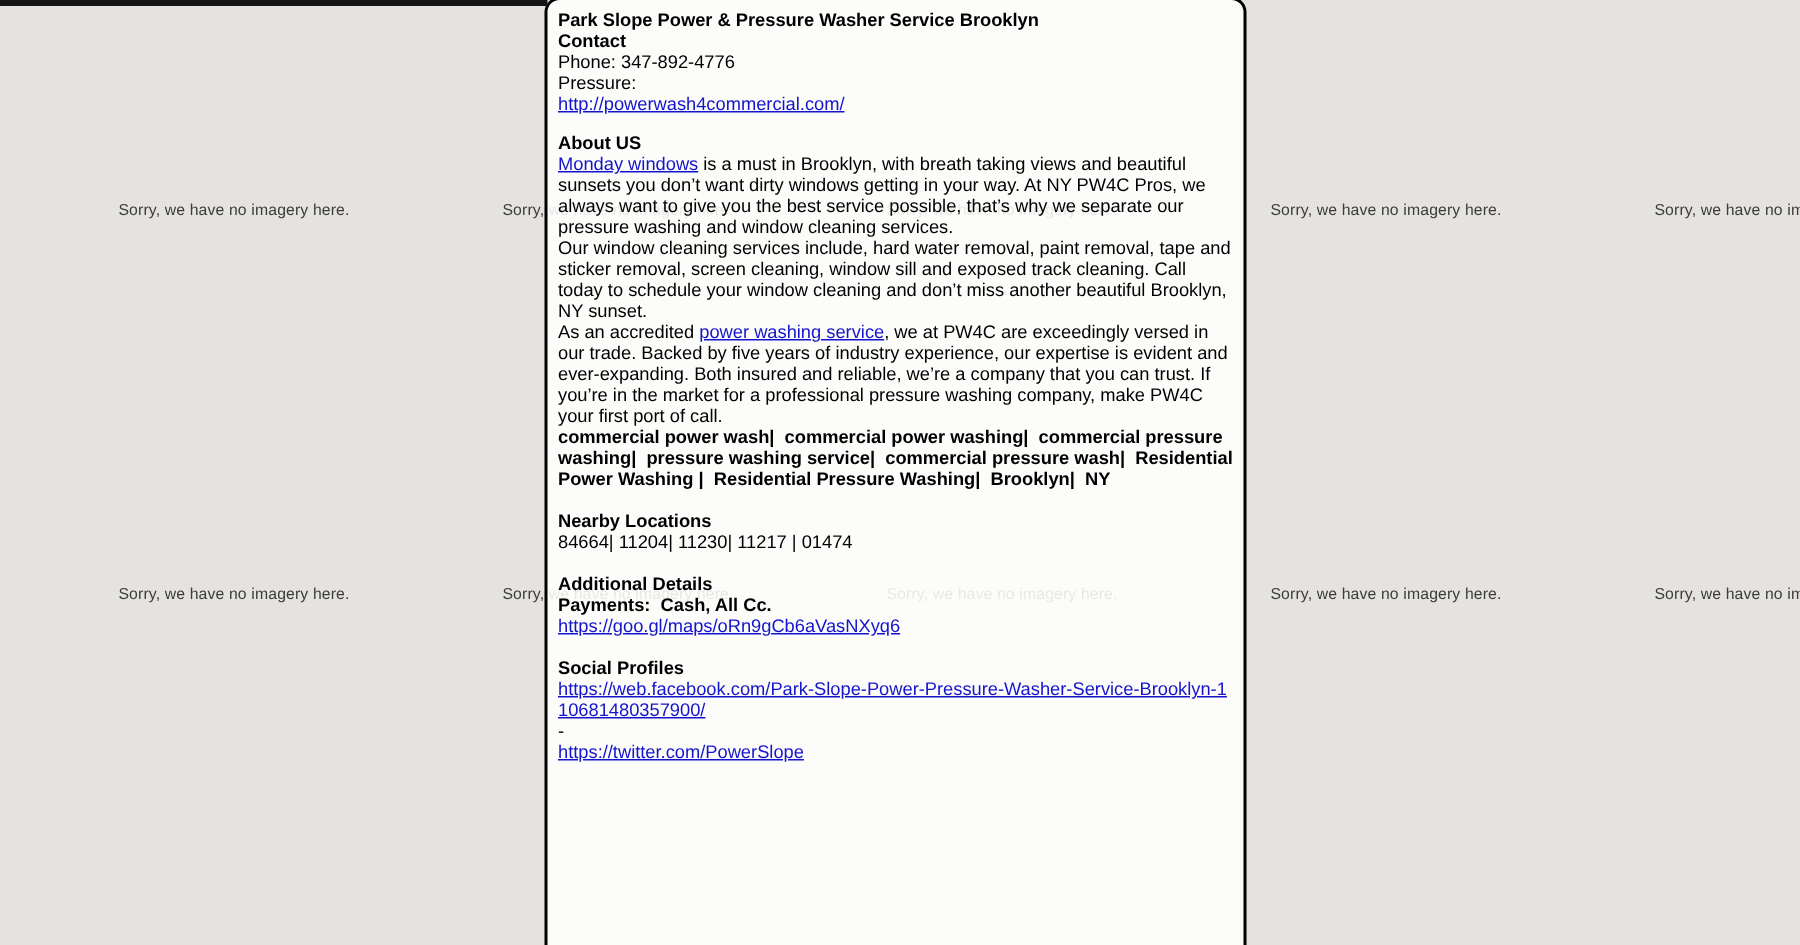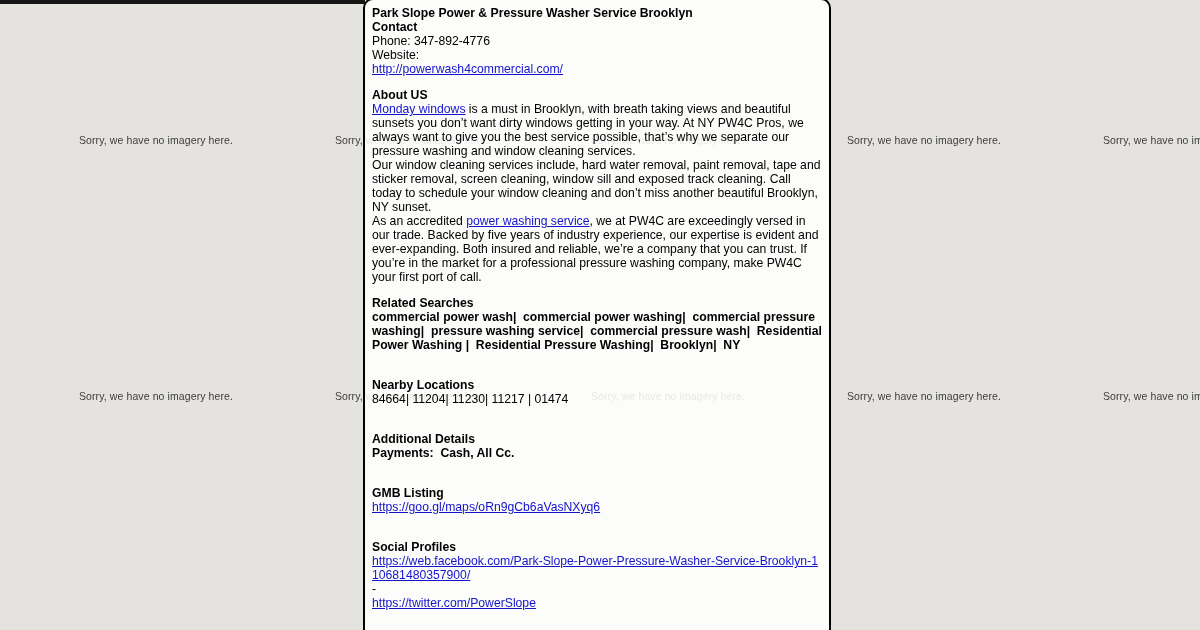--- a/index.html
+++ b/index.html
@@ -46,21 +46,21 @@
     border: 2px solid #000000;
     border-radius: 10px;
     padding: 6px 7px 0 7px;
     z-index: 4;
     font-size: 12.2px;
     line-height: 14px;
     color: #000000;
   }
   .title, .heading { font-weight: bold; }
   .sp28 { margin-top: 12px; }
-  .sp14 { margin-top: 26px; }
+  .sp14 { margin-top: 14px; }
   .card a {
     color: #1414cc;
     text-decoration: underline;
     cursor: pointer;
   }
   .pre { white-space: pre-wrap; font-weight: bold; }
   .brk { word-break: break-all; }
 </style>
 </head>
 <body style="background: rgb(229, 227, 223);">
@@ -78,37 +78,35 @@
     <div class="tile-label" style="left: 1180px; top: 396px; color: rgb(60, 60, 60);">Sorry, we have no imagery here.</div>
   </div>
 
 <div id="top-strip"></div>
 
 <div class="card">
   <div class="title">Park Slope Power &amp; Pressure Washer Service Brooklyn</div>
 
   <div class="heading">Contact</div>
   <div class="line">Phone: 347-892-4776</div>
-  <div class="line">Website:</div>
+  <div class="line">Pressure:</div>
   <div class="line"><a>http://powerwash4commercial.com/</a></div>
 
   <div class="heading sp28">About US</div>
   <div class="para"><a>Monday windows</a><span> is a must in Brooklyn, with breath taking views and beautiful sunsets you don’t want dirty windows getting in your way. At NY PW4C Pros, we always want to give you the best service possible, that’s why we separate our pressure washing and window cleaning services.</span></div>
   <div class="para">Our window cleaning services include, hard water removal, paint removal, tape and sticker removal, screen cleaning, window sill and exposed track cleaning. Call today to schedule your window cleaning and don’t miss another beautiful Brooklyn, NY sunset.</div>
   <div class="para"><span>As an accredited </span><a>power washing service</a><span>, we at PW4C are exceedingly versed in our trade. Backed by five years of industry experience, our expertise is evident and ever-expanding. Both insured and reliable, we’re a company that you can trust. If you’re in the market for a professional pressure washing company, make PW4C your first port of call.</span></div>
 
-  <div class="heading sp28">Related Searches</div>
   <div class="para pre">commercial power wash|  commercial power washing|  commercial pressure washing|  pressure washing service|  commercial pressure wash|  Residential Power Washing |  Residential Pressure Washing|  Brooklyn|  NY</div>
 
   <div class="heading sp14">Nearby Locations</div>
   <div class="line">84664| 11204| 11230| 11217 | 01474</div>
 
   <div class="heading sp14">Additional Details</div>
   <div class="line pre">Payments:  Cash, All Cc.</div>
 
-  <div class="heading sp14">GMB Listing</div>
   <div class="line"><a>https://goo.gl/maps/oRn9gCb6aVasNXyq6</a></div>
 
   <div class="heading sp14">Social Profiles</div>
   <div class="para"><a class="brk">https://web.facebook.com/Park-Slope-Power-Pressure-Washer-Service-Brooklyn-110681480357900/</a></div>
   <div class="line">-</div>
   <div class="line"><a>https://twitter.com/PowerSlope</a></div>
 </div>
 
 </body></html>

